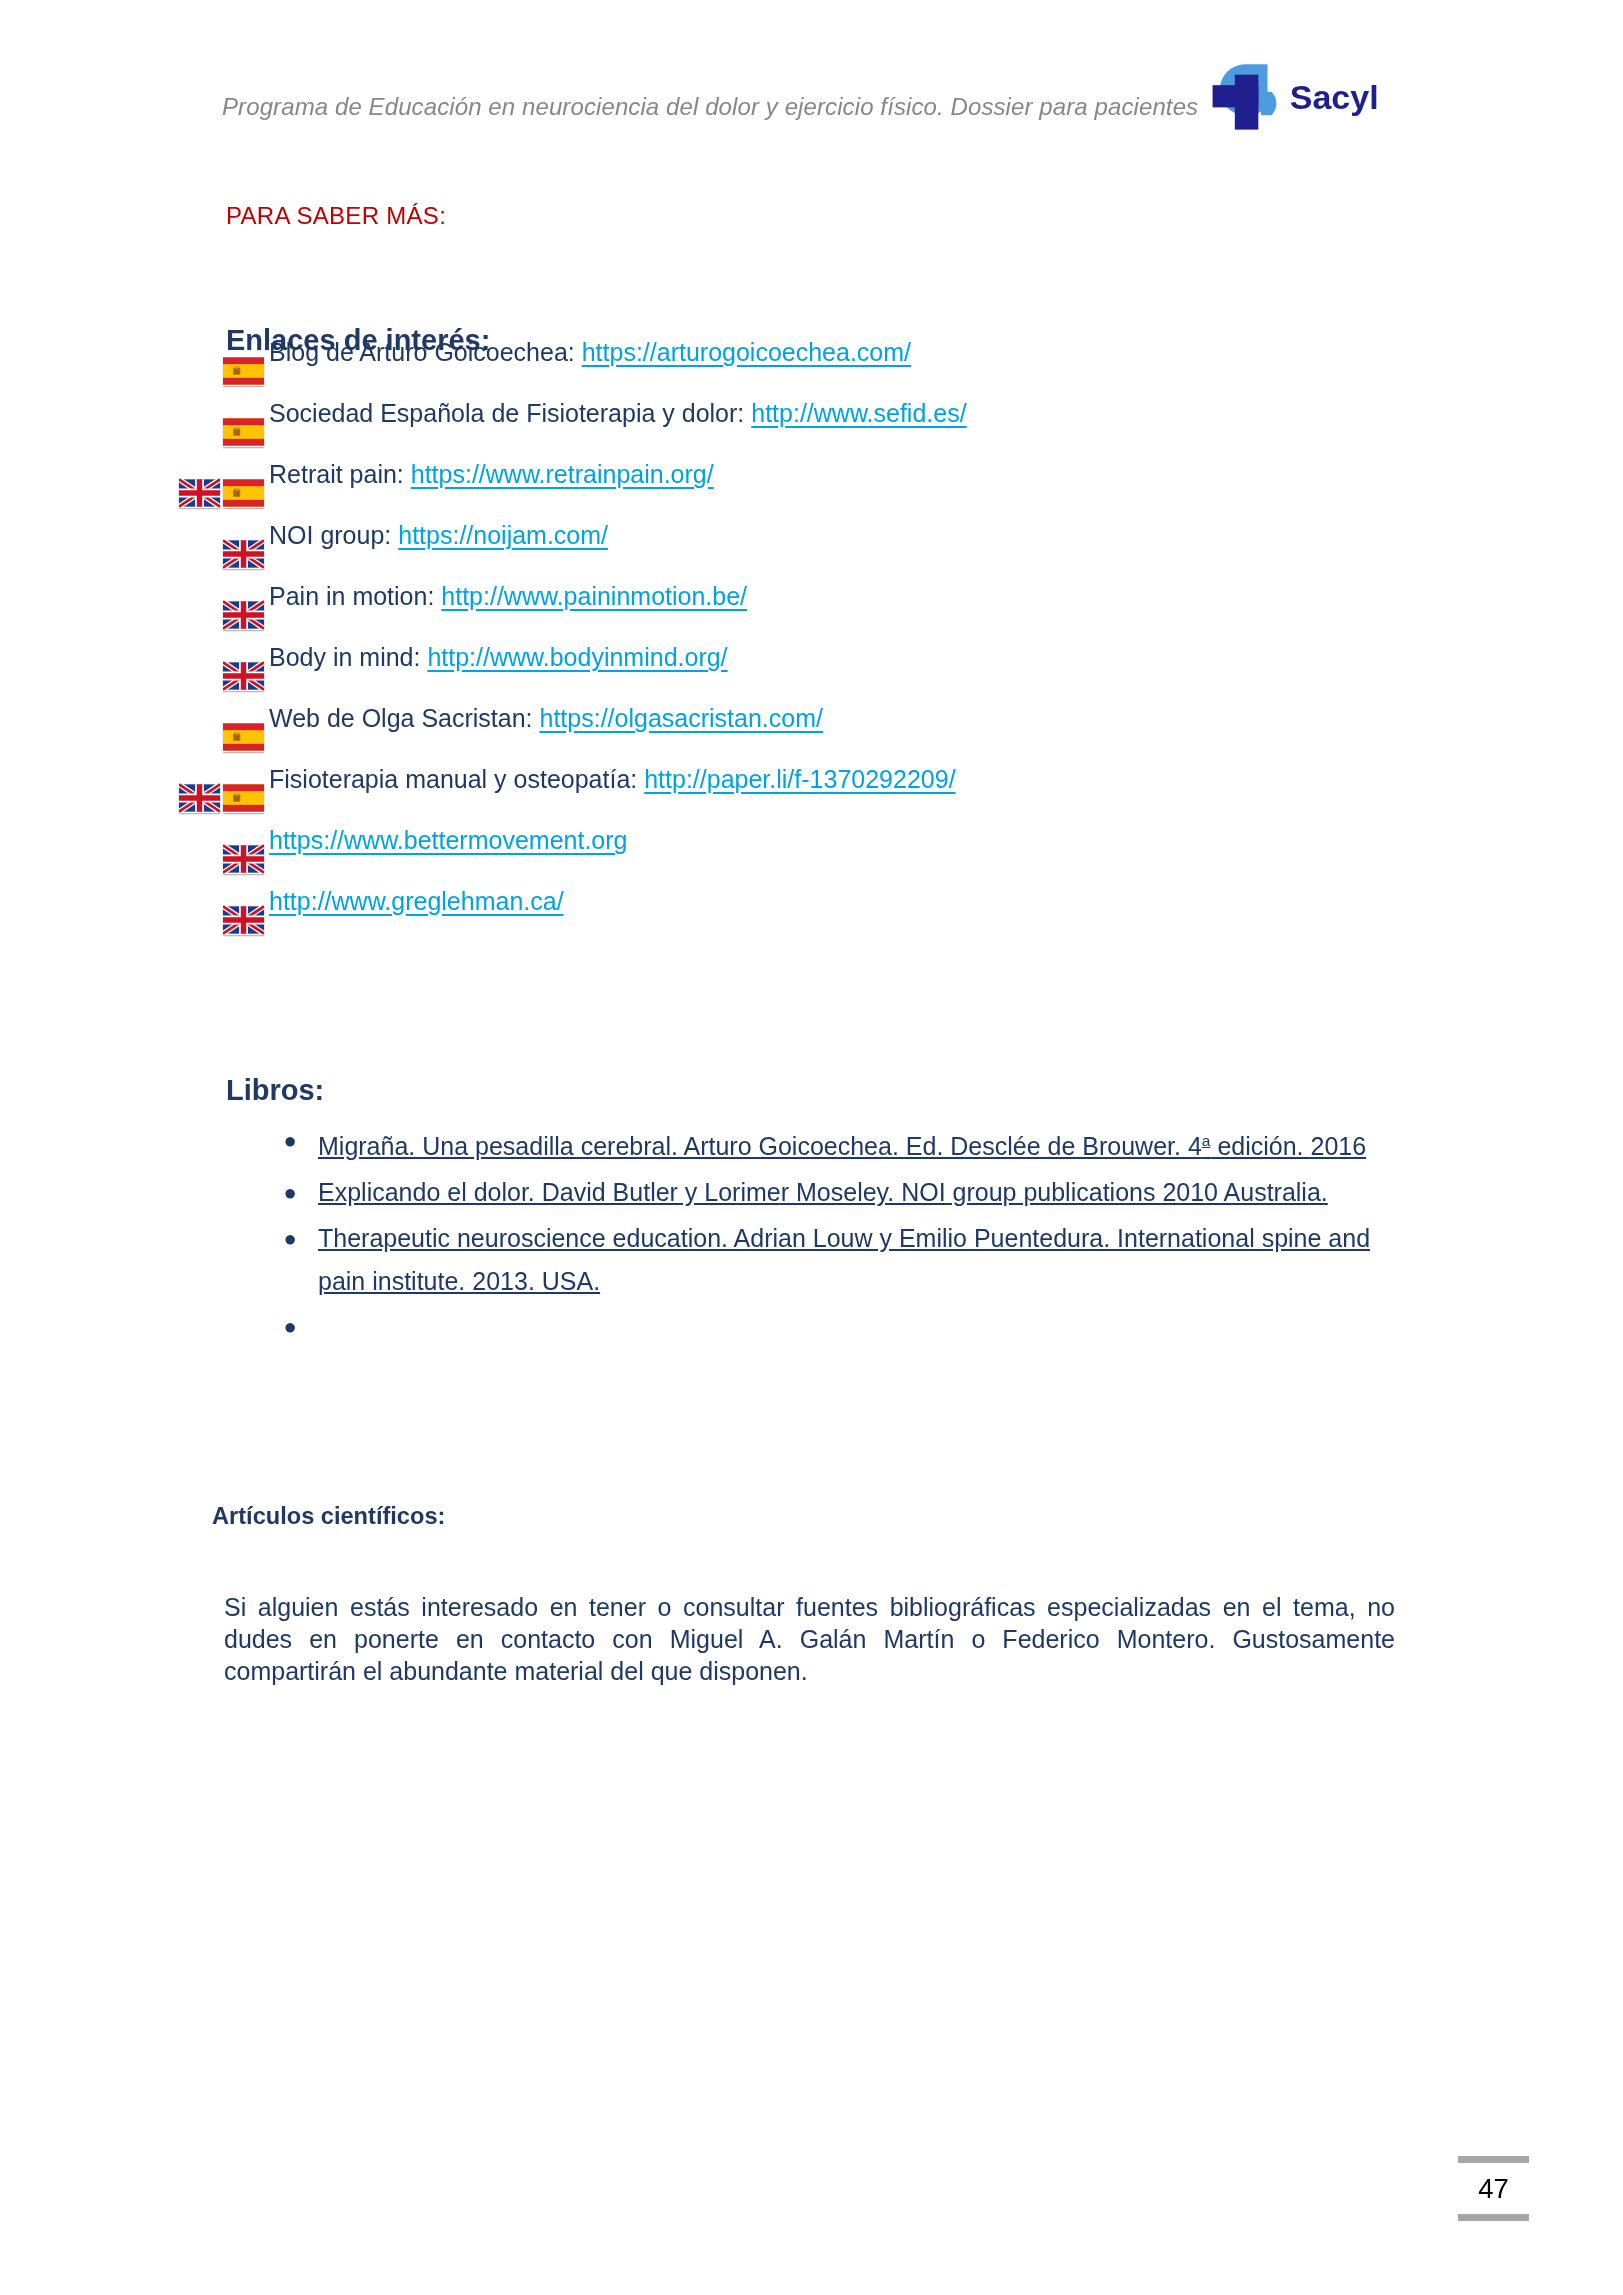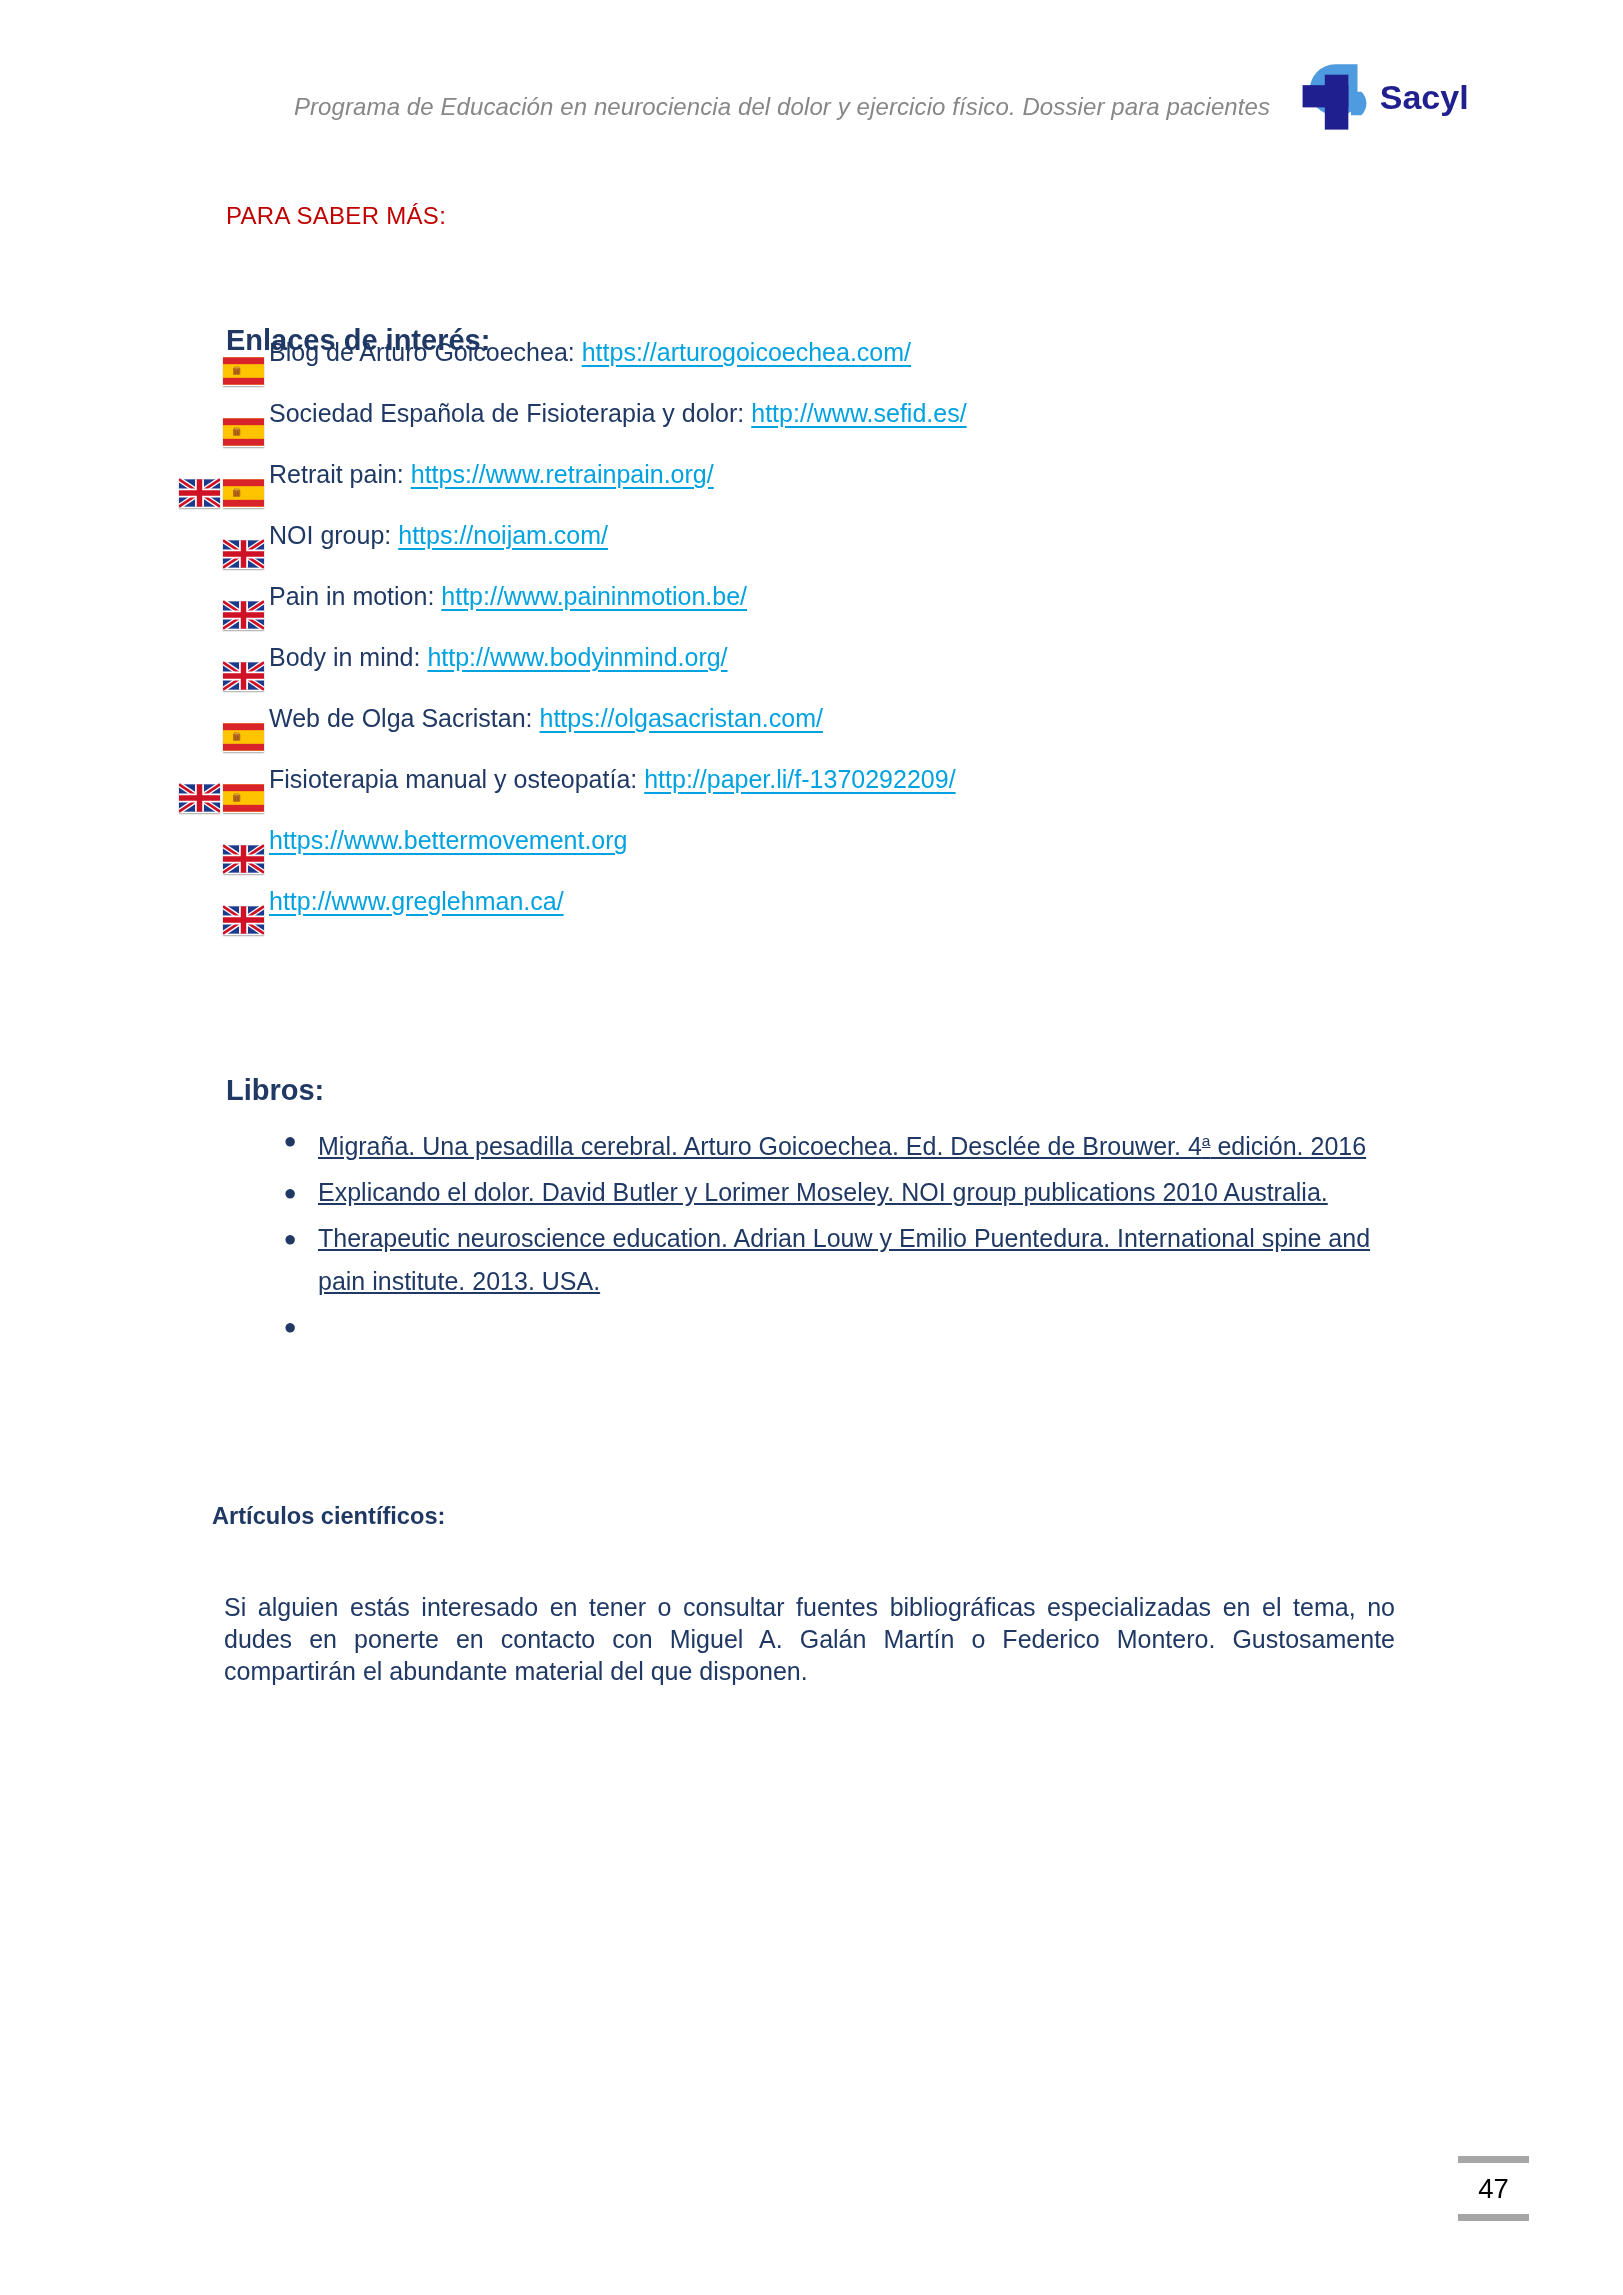--- a/index.html
+++ b/index.html
@@ -19,22 +19,21 @@
   }
 
   
   .header {
     position: absolute;
     left: 222px;
     top: 79px;
     width: 1361px;
     display: flex;
     align-items: flex-start;
-    justify-content: center;
-    gap: 18px;
+    justify-content: flex-start;
   }
   .header-title {
     font-style: italic;
     font-size: 24px;
     color: #878787;
     letter-spacing: 0.1px;
     line-height: 1.2;
     padding-top: 14.4px;
     white-space: nowrap;
   }

